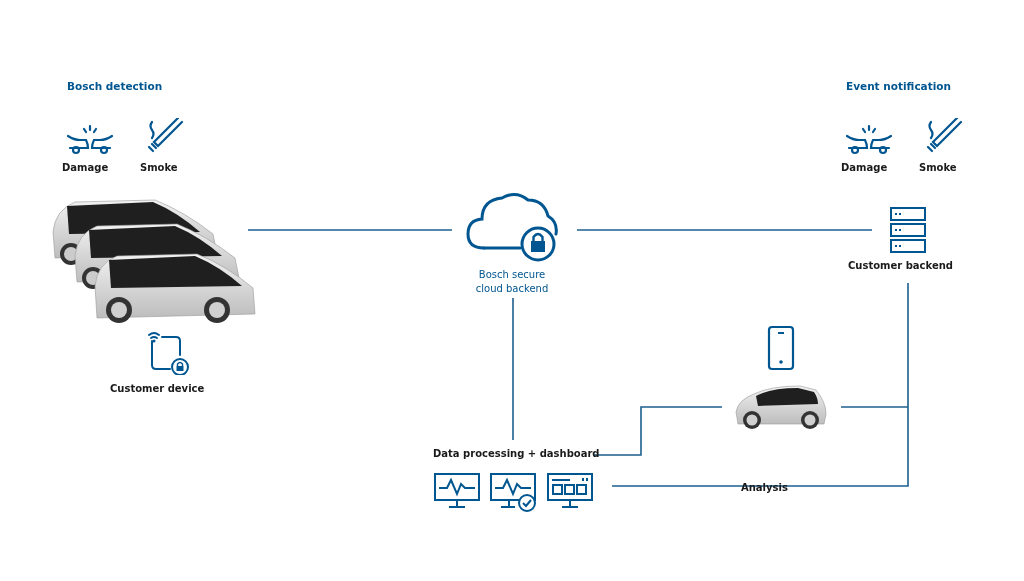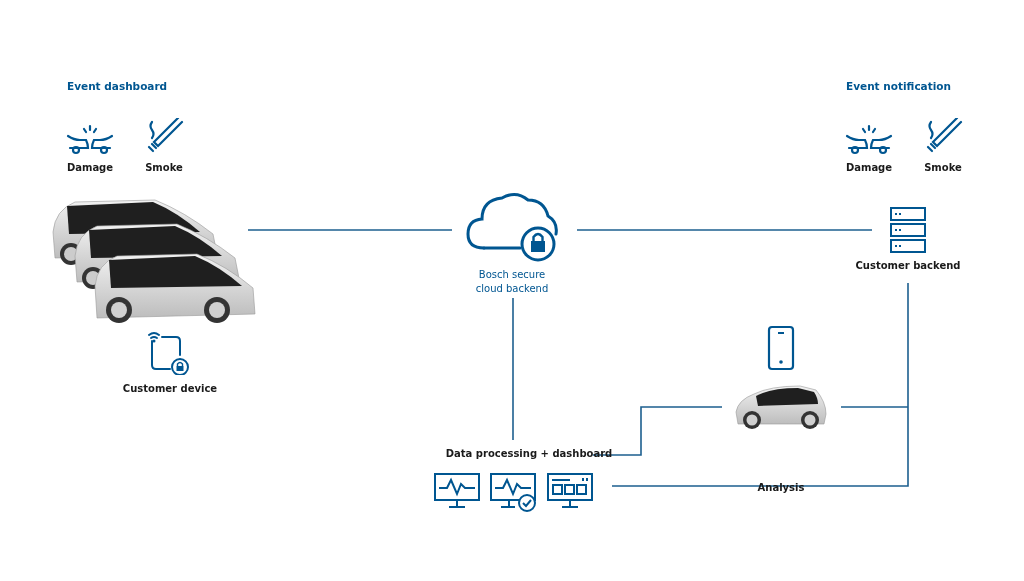--- a/index.html
+++ b/index.html
@@ -1,39 +1,39 @@
 <!DOCTYPE html>
 <html><head>
 <meta charset="utf-8">
 <style>
   html, body { margin: 0; padding: 0; background: #ffffff; }
   body { width: 1024px; height: 581px; position: relative; overflow: hidden;
          font-family: "DejaVu Sans", sans-serif; }
   .abs { position: absolute; }
   .heading { color: #005691; font-size: 10.5px; font-weight: bold; white-space: nowrap; }
-  .label { color: #1a1a1a; font-size: 10px; font-weight: bold; white-space: nowrap; text-align: center; }
+  .label { color: #1a1a1a; font-size: 10px; font-weight: bold; white-space: nowrap; }
   .cloud-label { color: #005691; font-size: 10px; font-weight: normal; text-align: center; line-height: 14px; }
   svg.lines { position: absolute; left: 0; top: 0; }
   .icon { position: absolute; }
 </style>
 </head>
 <body>
 
 <svg class="lines" width="1024" height="581">
   <g stroke="#1d5f8f" stroke-width="1.6" fill="none">
     <line x1="248" y1="230" x2="452" y2="230"></line>
     <line x1="577" y1="230" x2="872" y2="230"></line>
     <line x1="513" y1="298" x2="513" y2="440"></line>
     <polyline points="593,455 641,455 641,407 722,407"></polyline>
     <line x1="841" y1="407" x2="908" y2="407"></line>
     <polyline points="908,283 908,486 612,486"></polyline>
   </g>
 </svg>
 
-<div class="abs heading" style="left:67px;top:80px;">Event dashboard</div>
+<div class="abs heading" style="left:67px;top:80px;">Bosch detection</div>
 
 <svg class="icon" style="left:66px;top:124px;" width="48" height="34" viewBox="0 0 48 34">
   <g stroke="#005691" stroke-width="2.2" fill="none" stroke-linecap="round">
     <path d="M2 12 Q8 16 14 16 L20 16 Q22 20 22 24 L4 24"></path>
     <path d="M46 12 Q40 16 34 16 L28 16 Q26 20 26 24 L44 24"></path>
     <circle cx="10" cy="26" r="3"></circle>
       <circle cx="38" cy="26" r="3"></circle>
     <line x1="24" y1="2" x2="24" y2="6"></line>
       <line x1="18" y1="5" x2="20" y2="8"></line>
       <line x1="30" y1="5" x2="28" y2="8"></line>

